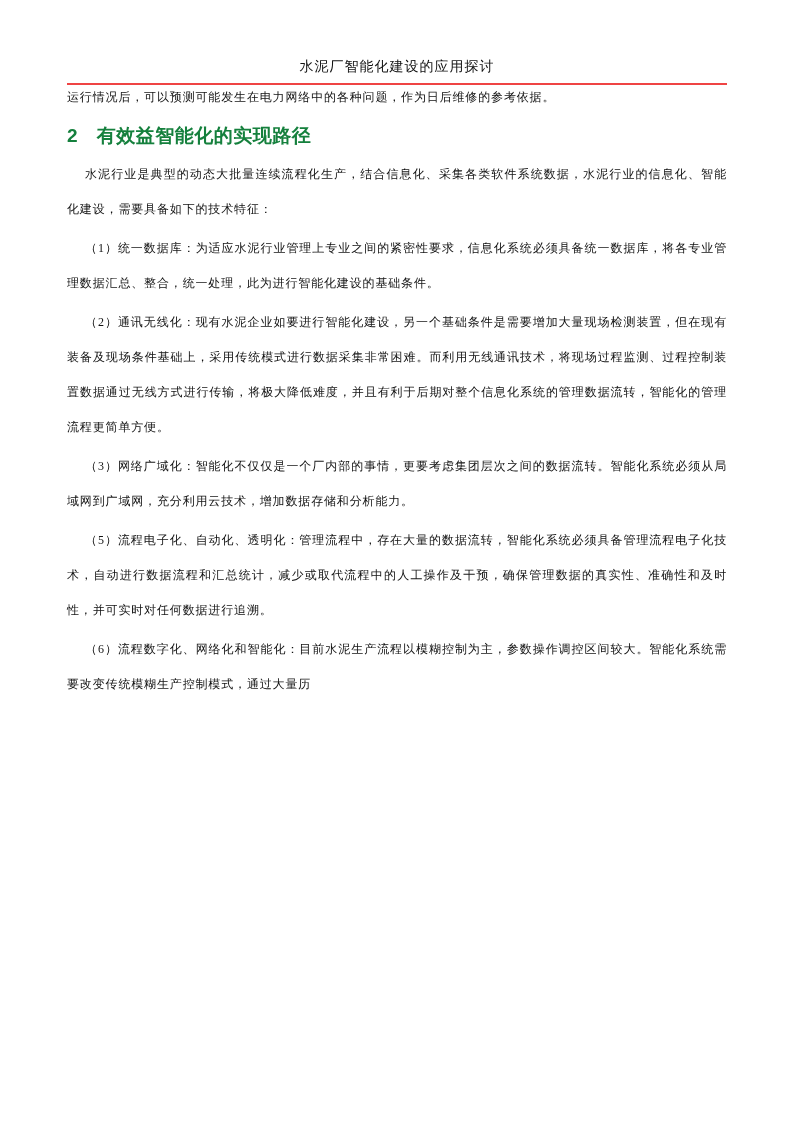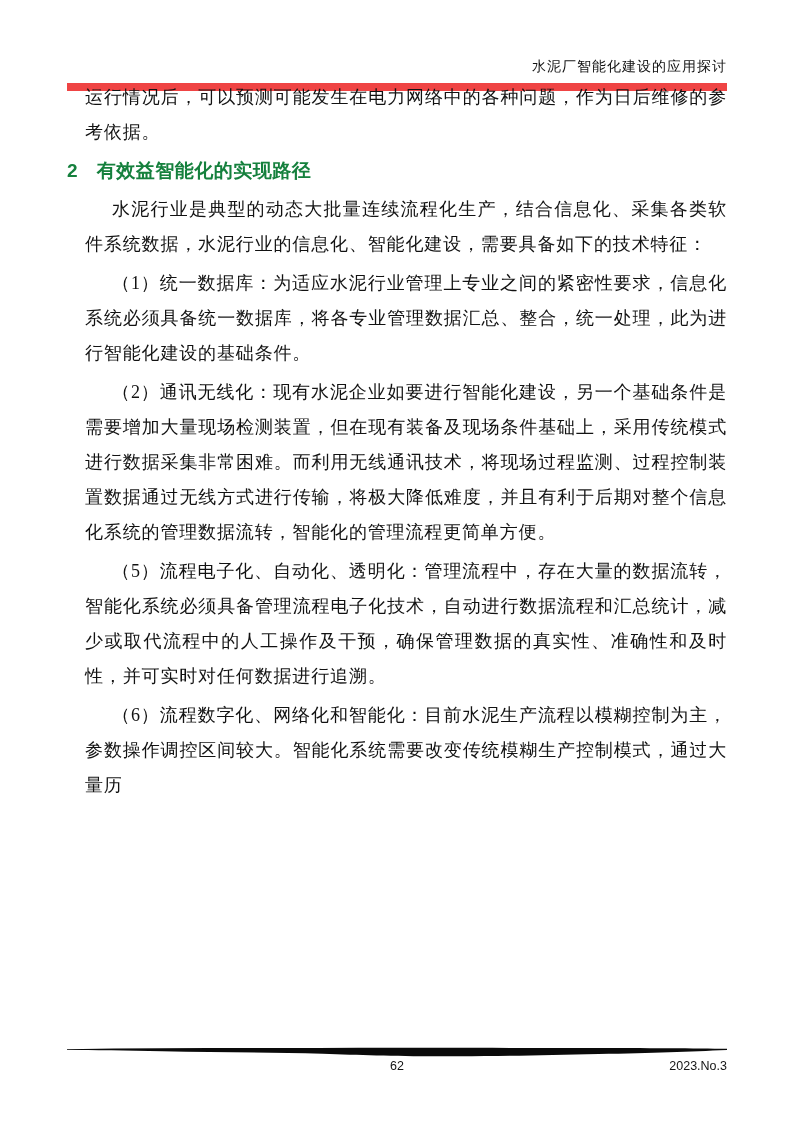--- a/index.html
+++ b/index.html
@@ -12,37 +12,37 @@
     color: #121212;
     font-family: "Liberation Serif", "DejaVu Serif", serif;
     overflow: hidden;
   }
   
   .running-head {
     position: absolute;
     left: 67px;
     right: 66px;
     top: 56px;
-    text-align: right;
+    text-align: center;
     font-size: 14px;
     line-height: 22px;
     letter-spacing: 1px;
     padding-bottom: 5px;
-    border-bottom: 8px solid #ef4444;
+    border-bottom: 2px solid #ef4444;
   }
   
   .body-col {
     position: absolute;
     left: 67px;
     right: 66px;
     top: 80px;
   }
   .body-col p {
-    margin: 0 0 4px 18px;
-    font-size: 18px;
+    margin: 0 0 4px 0;
+    font-size: 12px;
     line-height: 35px;
     letter-spacing: 0.85px;
     text-align: justify;
     text-indent: 1.5em;
   }
   .body-col p.no-indent { text-indent: 0; }
   .section-heading {
     margin: 0 0 4px 0;
     font-size: 19px;
     line-height: 34px;
@@ -94,41 +94,23 @@
       <span class="sec-num">2</span>
       <span>有效益智能化的实现路径</span>
     </h2>
 
     <p>水泥行业是典型的动态大批量连续流程化生产，结合信息化、采集各类软件系统数据，水泥行业的信息化、智能化建设，需要具备如下的技术特征：</p>
 
     <p>（1）统一数据库：为适应水泥行业管理上专业之间的紧密性要求，信息化系统必须具备统一数据库，将各专业管理数据汇总、整合，统一处理，此为进行智能化建设的基础条件。</p>
 
     <p>（2）通讯无线化：现有水泥企业如要进行智能化建设，另一个基础条件是需要增加大量现场检测装置，但在现有装备及现场条件基础上，采用传统模式进行数据采集非常困难。而利用无线通讯技术，将现场过程监测、过程控制装置数据通过无线方式进行传输，将极大降低难度，并且有利于后期对整个信息化系统的管理数据流转，智能化的管理流程更简单方便。</p>
 
+    <p>（3）网络广域化：智能化不仅仅是一个厂内部的事情，更要考虑集团层次之间的数据流转。智能化系统必须从局域网到广域网，充分利用云技术，增加数据存储和分析能力。</p>
 
 
     <p>（5）流程电子化、自动化、透明化：管理流程中，存在大量的数据流转，智能化系统必须具备管理流程电子化技术，自动进行数据流程和汇总统计，减少或取代流程中的人工操作及干预，确保管理数据的真实性、准确性和及时性，并可实时对任何数据进行追溯。</p>
 
     <p>（6）流程数字化、网络化和智能化：目前水泥生产流程以模糊控制为主，参数操作调控区间较大。智能化系统需要改变传统模糊生产控制模式，通过大量历</p>
 
   </div>
 
-  <div class="page-footer">
-    <svg class="footer-bar" viewBox="0 0 658 12" preserveAspectRatio="none" aria-hidden="true">
-      <path fill="#0a0a0a" d="M0,3.2
-               C 70,2.0 140,2.2 210,2.1
-               C 300,1.8 390,1.6 470,2.0
-               C 560,1.8 620,2.2 658,2.8
-               L 658,4.0
-               C 620,5.6 585,7.2 530,8.0
-               C 480,8.8 440,10.4 385,10.3
-               C 330,10.6 295,9.2 255,7.8
-               C 200,6.2 150,6.4 95,5.2
-               C 60,4.6 25,4.2 0,4.0
-               Z"></path>
-    </svg>
-    <div class="footer-row">
-      <span class="footer-page-num">62</span>
-      <span class="footer-issue">2023.No.3</span>
-    </div>
-  </div>
 
 </div>
 
 </body></html>

